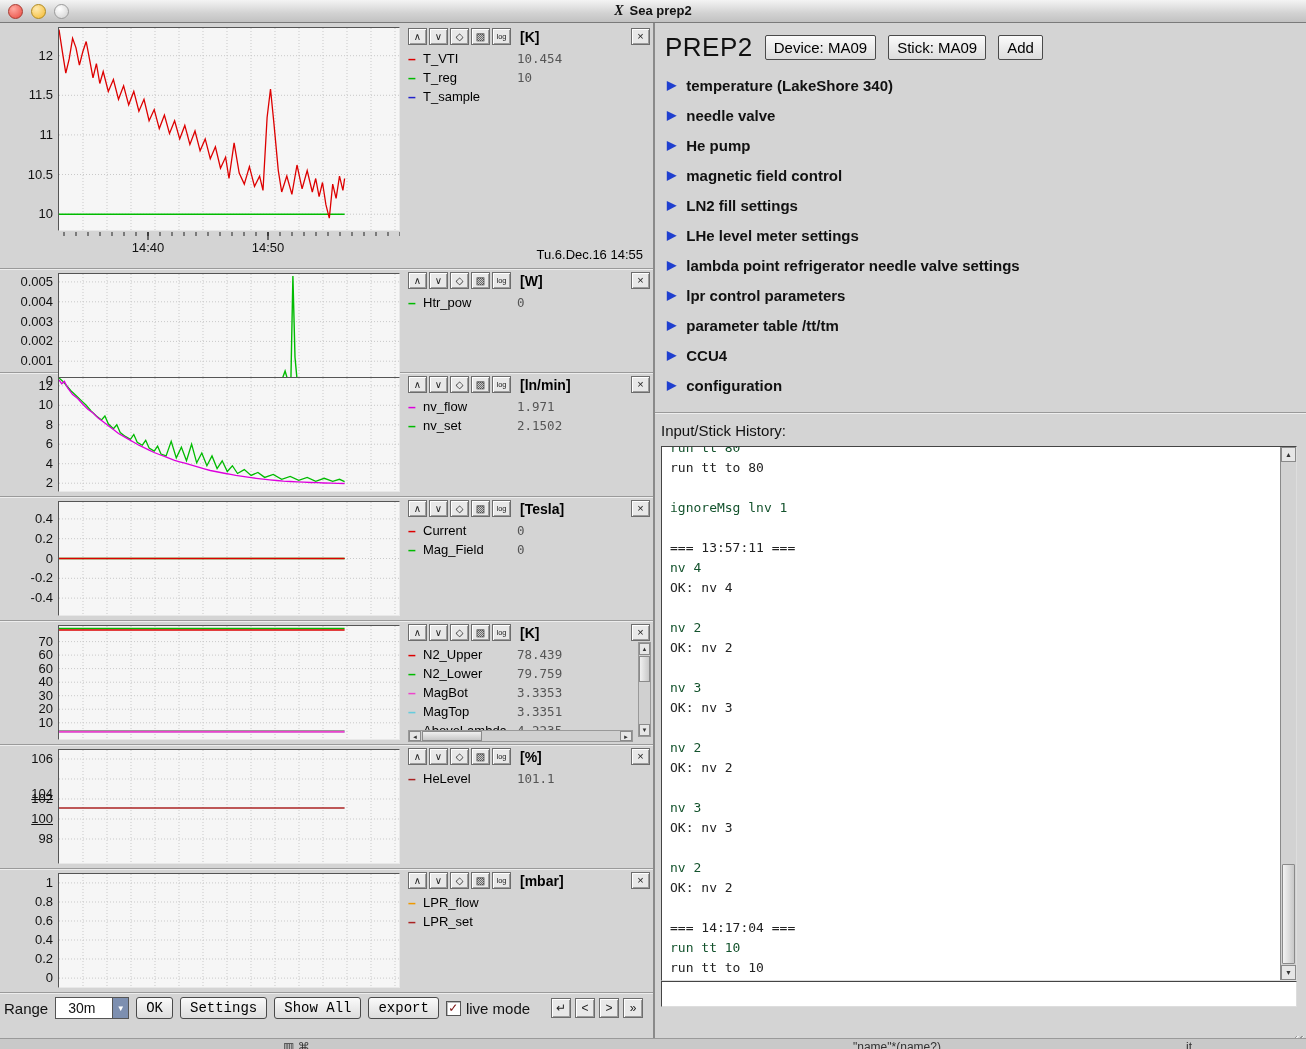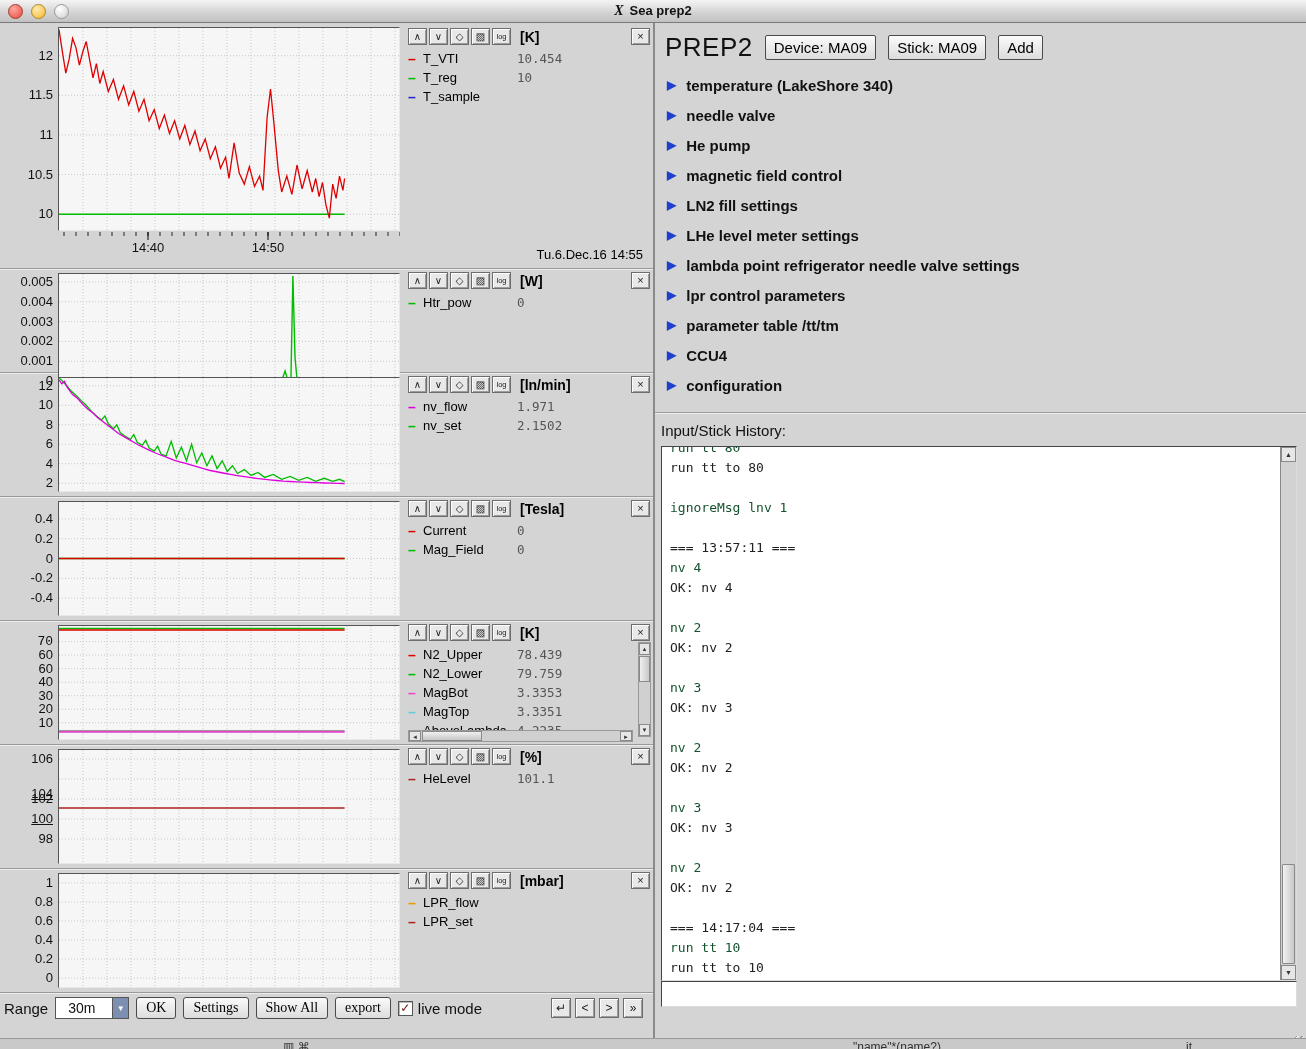--- a/index.html
+++ b/index.html
@@ -40,21 +40,21 @@
   .legend-hsb{position:absolute;left:8px;right:20px;bottom:2px;height:12px;background:#d0d0d0;border:1px solid #999;display:flex;box-sizing:border-box}
   .sb-btn{background:#e6e6e6;border:1px solid #8a8a8a;color:#333;text-align:center;box-sizing:border-box}
   .vsb-btn{height:12px;width:100%;font-size:6px;line-height:10px}
   .hsb-btn{width:12px;height:100%;font-size:6px;line-height:10px}
   .vsb-track{position:relative;height:69px}
   .vsb-thumb{position:absolute;left:0;right:0;top:1px;height:26px;background:linear-gradient(90deg,#f0f0f0,#c8c8c8);border:1px solid #8a8a8a;box-sizing:border-box}
   .hsb-track{position:relative;flex:1}
   .hsb-thumb{position:absolute;top:0;bottom:0;left:1px;width:60px;background:linear-gradient(#f0f0f0,#c8c8c8);border:1px solid #8a8a8a;box-sizing:border-box}
   
   .controls{display:flex;align-items:center;height:30px;padding-left:4px;gap:7px;font-size:15px}
-  .btn{border:1px solid #4a4a4a;background:linear-gradient(#fafafa,#dcdcdc);font-size:14px;font-family:Liberation Serif, serif;padding:2px 9px;border-radius:3px;color:#000;cursor:default}
+  .btn{border:1px solid #4a4a4a;background:linear-gradient(#fafafa,#dcdcdc);font-size:14px;font-family:Liberation Mono, monospace;padding:2px 9px;border-radius:3px;color:#000;cursor:default}
   .combo{display:flex;border:1px solid #555;background:#fff;height:20px;align-items:center}
   .combo .val{padding:0 12px;font-size:14px;width:32px}
   .combo .arrow{width:15px;height:100%;background:#7d8fb0;color:#fff;font-size:8px;display:flex;align-items:center;justify-content:center;border-left:1px solid #555}
   .checkbox{width:13px;height:13px;border:1px solid #555;background:#fff;display:inline-flex;align-items:center;justify-content:center;font-size:12px;color:#7a1010;box-shadow:inset 1px 1px 0 #bbb}
   .cblabel{margin-left:-2px}
   .navbtns{margin-left:auto;display:flex;gap:4px;margin-right:10px}
   .navbtn{width:20px;height:20px;font-size:12px;line-height:18px}
   
   .cutstrip{position:absolute;left:0;bottom:0;width:1306px;height:10px;background:#c9c9c9;border-top:1px solid #9a9a9a;overflow:hidden;font-size:12px;color:#333}
   .cutstrip span{position:absolute;top:1px;white-space:pre}
@@ -353,21 +353,21 @@
                 <div class="lrow">
                   <span class="ldash" style="color: rgb(0, 187, 0);">–</span>
                   <span class="lname">Mag_Field</span>
                   <span class="lval">0</span>
                 </div>
               </div>
             </div>
           </div>
           <div class="chart-row" style="height: 124px;">
             <div class="yaxis">
-              <span style="top: 12.5629px; font-family: Liberation Mono, monospace;">70</span>
+              <span style="top: 12.5629px;">70</span>
               <span style="top: 26.0958px;">60</span>
               <span style="top: 39.6287px;">60</span>
               <span style="top: 53.1617px;">40</span>
               <span style="top: 66.6946px;">30</span>
               <span style="top: 80.2275px;">20</span>
               <span style="top: 93.7605px;">10</span>
             </div>
             <div class="plotwrap" style="width: 340px; height: 113px; margin-top: 4px;"><svg width="340" height="113">
                 <line x1="24" y1="0" x2="24" y2="113" class="grid"></line>
                 <line x1="48" y1="0" x2="48" y2="113" class="grid"></line>

